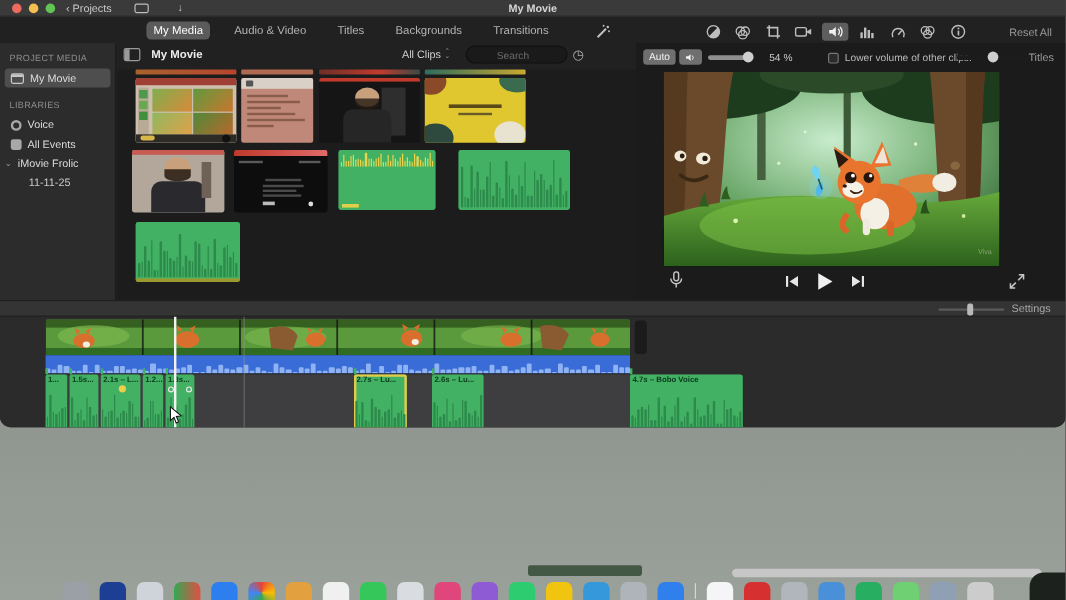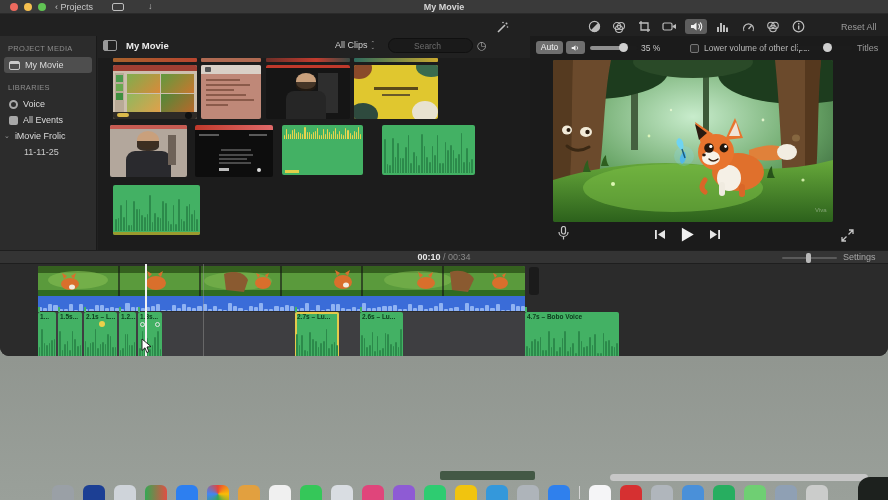--- a/index.html
+++ b/index.html
@@ -147,20 +147,27 @@
 
   <div class="abs titlebar"></div>
   <div class="abs light" style="left:10px;background:#ed6a5e"></div>
   <div class="abs light" style="left:24px;background:#f5bf4f"></div>
   <div class="abs light" style="left:38px;background:#61c454"></div>
   <div class="abs tb-text" style="left:55px">‹ <span>Projects</span></div>
   <div class="abs tb-box" style="left:112px"></div>
   <div class="abs tb-icon" style="left:148px">↓</div>
   <div class="abs tb-title">My Movie</div>
 
+  <div class="abs tabs">
+    <div class="tab sel">My Media</div>
+    <div class="tab">Audio &amp; Video</div>
+    <div class="tab">Titles</div>
+    <div class="tab">Backgrounds</div>
+    <div class="tab">Transitions</div>
+  </div>
 
   <div class="abs sidebar">
     <div class="side-h" style="margin:8px 0 4px 8px">PROJECT MEDIA</div>
     <div class="side-row side-sel">
       <span class="mini-ic" style="border:1px solid #c9c9c9;border-radius:2px;background:linear-gradient(180deg,#c9c9c9 30%,transparent 30%)"></span>
       <span>My Movie</span>
     </div>
     <div class="side-h" style="margin:10px 0 4px 8px">LIBRARIES</div>
     <div class="side-row">
       <span class="mini-ic" style="width:9px;height:9px;border-radius:50%;border:2px solid #a8a8a8"></span>
@@ -461,21 +468,21 @@
     <svg width="9" height="8" viewBox="0 0 13 11">
         <path d="M1 4 H3.5 L6.5 1.5 V9.5 L3.5 7 H1 Z" fill="#f0f0f0"></path>
         <path d="M8.5 3 A3.5 3.5 0 0 1 8.5 8" fill="none" stroke="#f0f0f0" stroke-width="1.2"></path>
       </svg>
   </div>
   <div class="abs" style="left:590px;top:46px;width:48px">
     <div class="slider-track" style="width:48px"></div>
     <div class="slider-fill abs" style="left:0;top:0;width:34px"></div>
     <div class="knob" style="left:29px"></div>
   </div>
-  <div class="abs pct">35 %</div>
+  <div class="abs pct">54 %</div>
   <div class="abs chk"></div>
   <div class="abs lower-lbl">Lower volume of other clips:</div>
   <div class="abs" style="left:797px;top:46px;width:56px">
     <div class="slider-track" style="width:56px"></div>
     <div class="knob" style="left:26px"></div>
   </div>
   <div class="abs reset2">Titles</div>
 
   <div class="abs preview">
     <svg width="280" height="162" viewBox="0 0 280 162">
@@ -564,24 +571,20 @@
       </svg>
   </div>
   <div class="abs" style="left:841px;top:228px">
     <svg width="13" height="13" viewBox="0 0 13 13">
         <path d="M8 1 H12 V5 M12 1 L7.5 5.5" fill="none" stroke="#c6c6c6" stroke-width="1.3"></path>
         <path d="M5 12 H1 V8 M1 12 L5.5 7.5" fill="none" stroke="#c6c6c6" stroke-width="1.3"></path>
       </svg>
   </div>
 
   <div class="abs tl-toolbar"></div>
-  <div class="abs timecode">
-    <b>00:10</b>
-    <span>/ 00:34</span>
-  </div>
   <div class="abs zoomslider"></div>
   <div class="abs zoomknob"></div>
   <div class="abs settings">Settings</div>
 
   <div class="abs tl-body"></div>
   <div class="abs lane-bg"></div>
 
   <div class="abs filmstrip">
     <svg width="487" height="30" viewBox="0 0 487 30">
       <rect width="487" height="30" fill="#5a9a3c"></rect>

